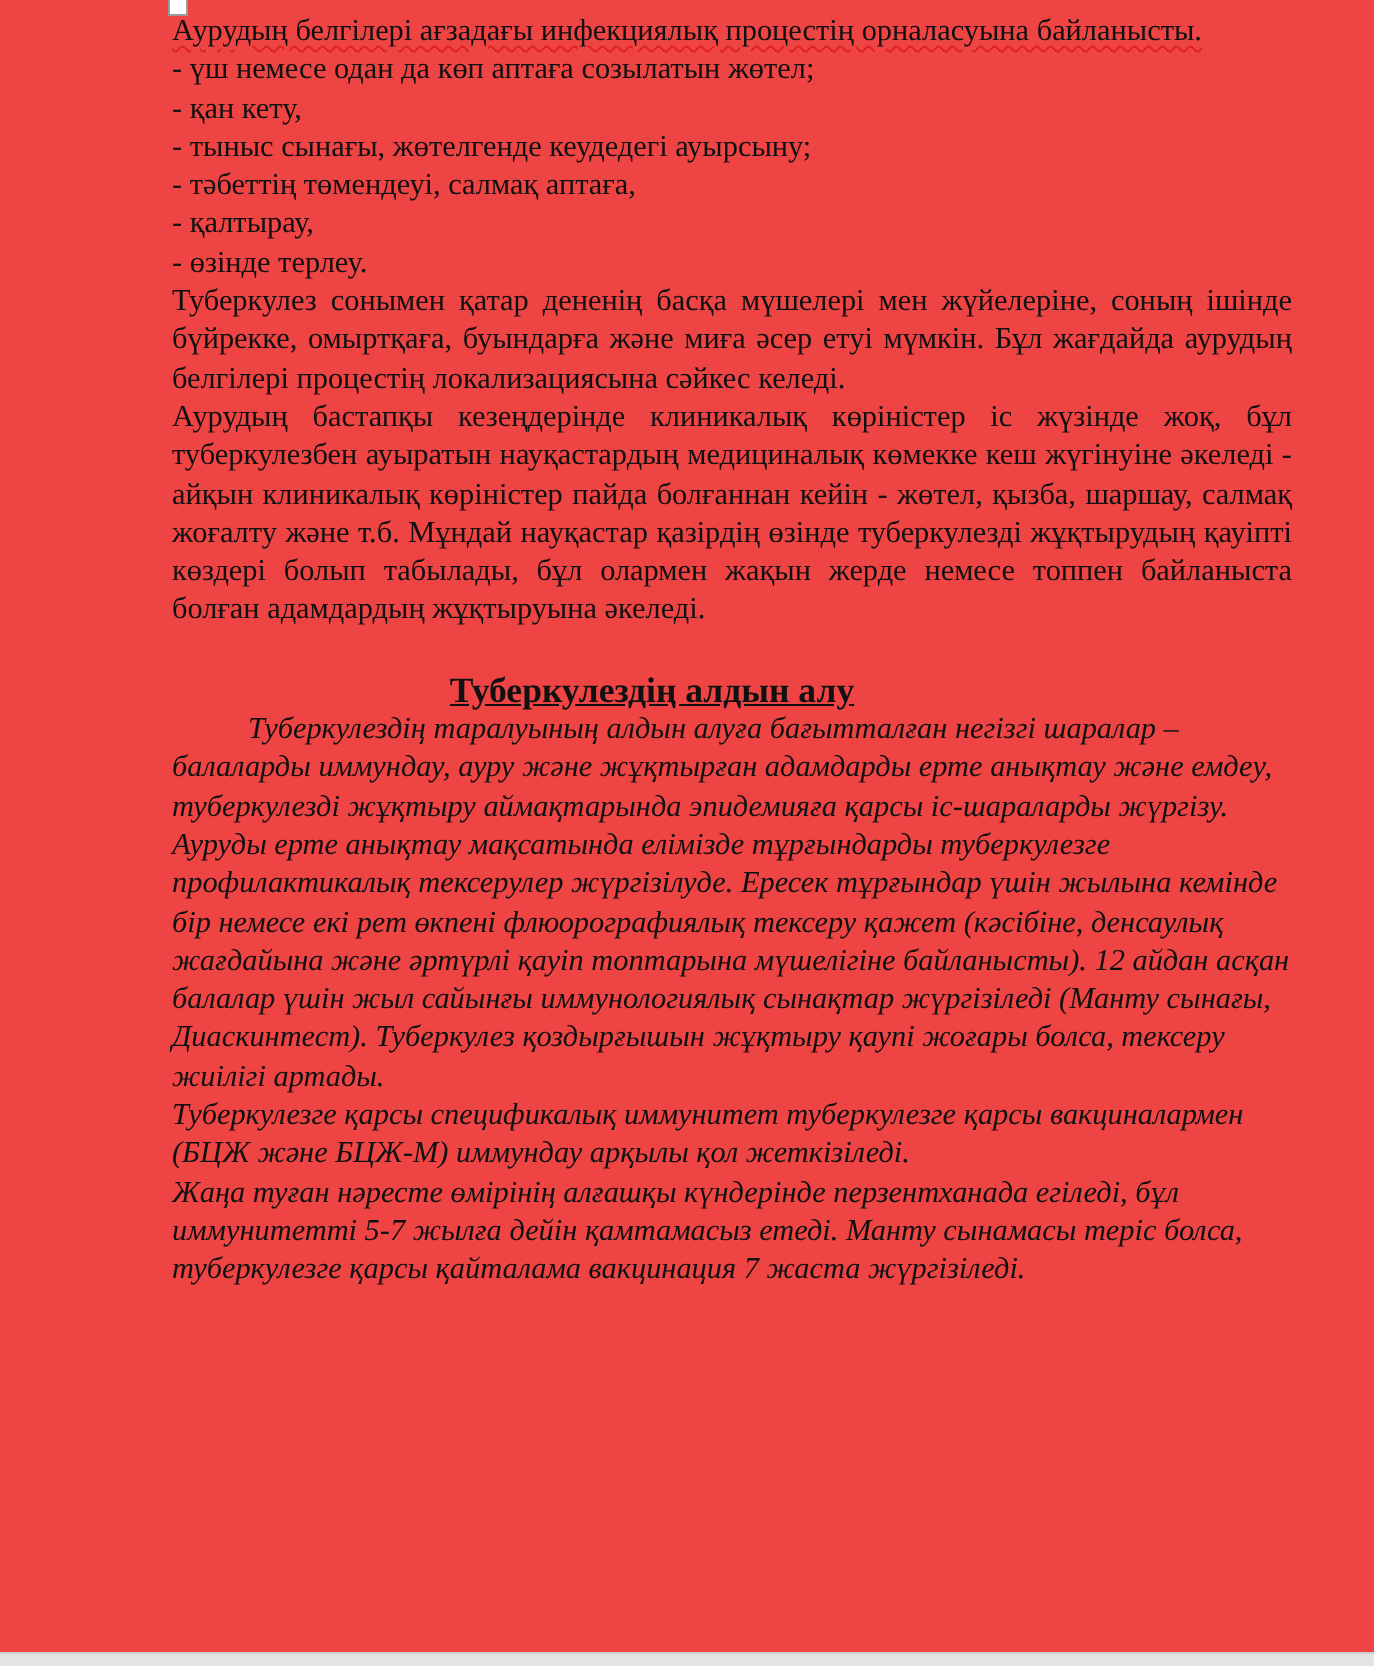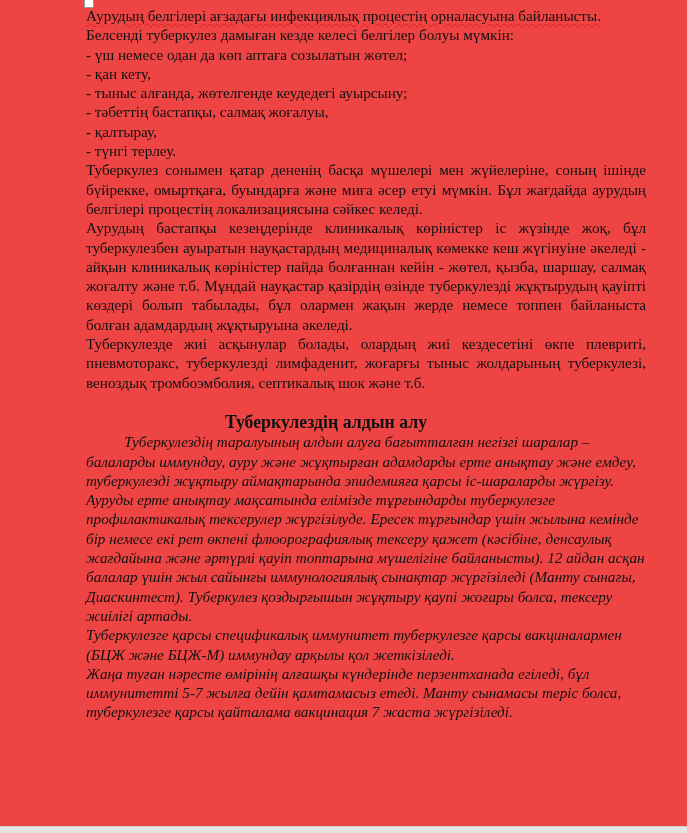--- a/index.html
+++ b/index.html
@@ -7,46 +7,44 @@
     width: 687px; height: 833px; background: #ffffff; overflow: hidden; position: relative;
     font-family: "Liberation Serif", "DejaVu Serif", serif; color: #111; font-size: 15.2px;
   }
   .page { position: absolute; left: 0; top: 0; width: 687px; height: 826px; background: #ef4444; }
   .bottom-bar { position: absolute; left: 0; top: 826px; width: 687px; height: 7px; background: #e3e3e3; border-top: 1px solid #cfcfcf; }
   .para-mark { position: absolute; left: 84px; top: -2px; width: 8px; height: 8px; border: 1px solid #9a9a9a; background: #fff; }
   .body-text { position: absolute; left: 86px; top: 6px; width: 560px; line-height: 19.3px; }
   .p { margin: 0; }
   .j { text-align: justify; text-align-last: left; }
   .sp { text-decoration: underline wavy #e02020; text-decoration-thickness: 1px; text-underline-offset: 2px; }
-  .heading { margin: 21px 0 0 0; text-align: center; font-weight: bold; padding-right: 80px; }
+  .heading { margin: 21px 0 0 0; text-align: center; font-weight: bold; text-decoration: underline; padding-right: 80px; }
   .indent { text-indent: 38px; }
   .sec2 { width: 560px; font-style: italic; }
 </style>
 </head>
 <body>
 
 <div class="page">
   <div class="para-mark"></div>
 
   <div class="body-text">
     <p class="p j"><span class="sp">Аурудың белгілері ағзадағы инфекциялық процестің орналасуына байланысты.</span></p>
-    <p class="p">Белсенді туберкулез дамыған кезде келесі белгілер болуы мүмкін:</p>
 
     <div>
       <p class="p">- үш немесе одан да көп аптаға созылатын жөтел;</p>
       <p class="p">- қан кету,</p>
-      <p class="p">- тыныс алғанда, жөтелгенде кеудедегі ауырсыну;</p>
-      <p class="p">- тәбеттің бастапқы, салмақ жоғалуы,</p>
+      <p class="p">- тыныс сынағы, жөтелгенде кеудедегі ауырсыну;</p>
+      <p class="p">- тәбеттің төмендеуі, салмақ аптаға,</p>
       <p class="p">- қалтырау,</p>
-      <p class="p">- түнгі терлеу.</p>
+      <p class="p">- өзінде терлеу.</p>
     </div>
 
     <p class="p j">Туберкулез сонымен қатар дененің басқа мүшелері мен жүйелеріне, соның ішінде бүйрекке, омыртқаға, буындарға және миға әсер етуі мүмкін. Бұл жағдайда аурудың белгілері процестің локализациясына сәйкес келеді.</p>
     <p class="p j">Аурудың бастапқы кезеңдерінде клиникалық көріністер іс жүзінде жоқ, бұл туберкулезбен ауыратын науқастардың медициналық көмекке кеш жүгінуіне әкеледі - айқын клиникалық көріністер пайда болғаннан кейін - жөтел, қызба, шаршау, салмақ жоғалту және т.б. Мұндай науқастар қазірдің өзінде туберкулезді жұқтырудың қауіпті көздері болып табылады, бұл олармен жақын жерде немесе топпен байланыста болған адамдардың жұқтыруына әкеледі.</p>
-    <p class="p j">Туберкулезде жиі асқынулар болады, олардың жиі кездесетіні өкпе плевриті, пневмоторакс, туберкулезді лимфаденит, жоғарғы тыныс жолдарының туберкулезі, веноздық тромбоэмболия, септикалық шок және т.б.</p>
 
     <h3 class="p heading">Туберкулездің алдын алу</h3>
 
     <div class="sec2">
       <p class="p indent">Туберкулездің таралуының алдын алуға бағытталған негізгі шаралар – балаларды иммундау, ауру және жұқтырған адамдарды ерте анықтау және емдеу, туберкулезді жұқтыру аймақтарында эпидемияға қарсы іс-шараларды жүргізу.</p>
       <p class="p">Ауруды ерте анықтау мақсатында елімізде тұрғындарды туберкулезге профилактикалық тексерулер жүргізілуде. Ересек тұрғындар үшін жылына кемінде бір немесе екі рет өкпені флюорографиялық тексеру қажет (кәсібіне, денсаулық жағдайына және әртүрлі қауіп топтарына мүшелігіне байланысты). 12 айдан асқан балалар үшін жыл сайынғы иммунологиялық сынақтар жүргізіледі (Манту сынағы, Диаскинтест). Туберкулез қоздырғышын жұқтыру қаупі жоғары болса, тексеру жиілігі артады.</p>
       <p class="p">Туберкулезге қарсы спецификалық иммунитет туберкулезге қарсы вакциналармен (БЦЖ және БЦЖ-М) иммундау арқылы қол жеткізіледі.</p>
       <p class="p">Жаңа туған нәресте өмірінің алғашқы күндерінде перзентханада егіледі, бұл иммунитетті 5-7 жылға дейін қамтамасыз етеді. Манту сынамасы теріс болса, туберкулезге қарсы қайталама вакцинация 7 жаста жүргізіледі.</p>
     </div>
   </div>

